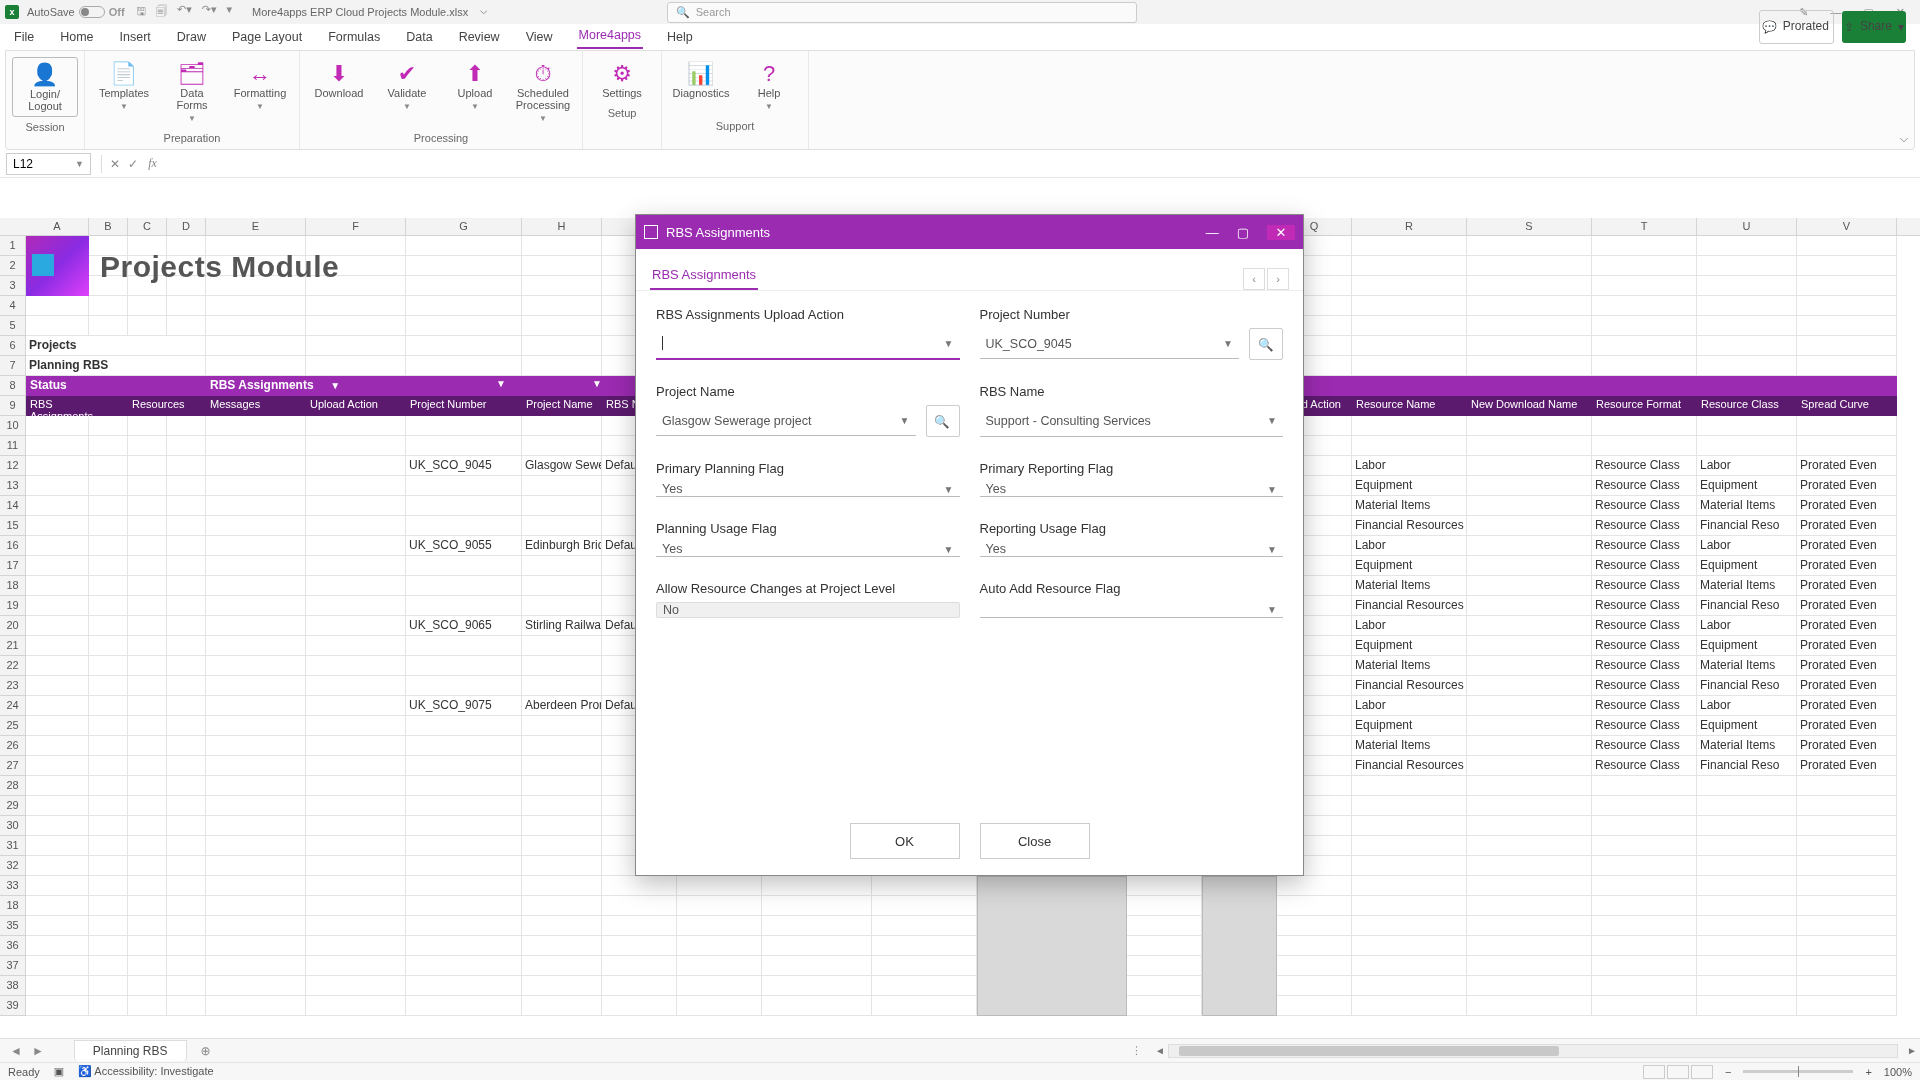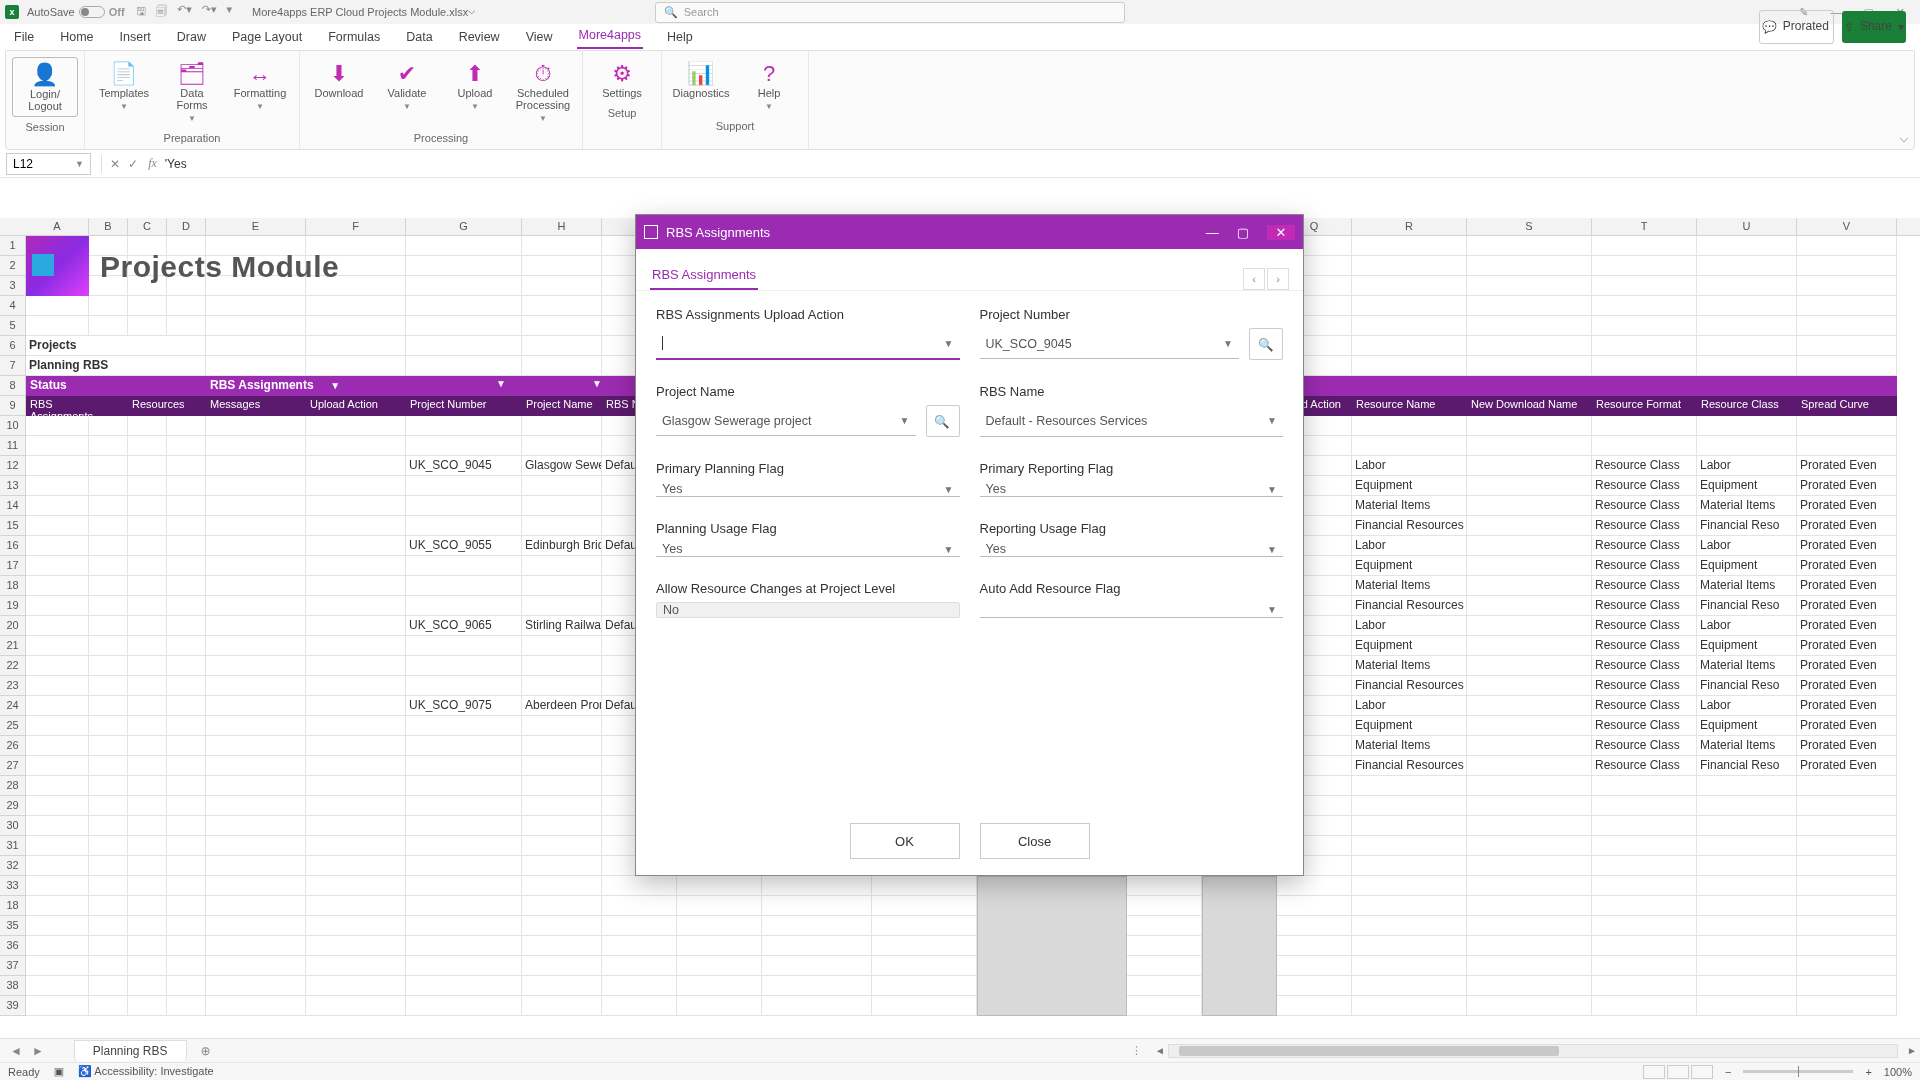--- a/index.html
+++ b/index.html
@@ -5,21 +5,21 @@
 * { margin: 0; padding: 0; box-sizing: border-box; font-family: "Segoe UI", Arial, sans-serif; }
 html, body { width: 1920px; height: 1080px; overflow: hidden; background: #fff; }
 
 
 .titlebar { height: 24px; background: #f3f3f3; display: flex; align-items: center; padding: 0 5px; font-size: 11px; color: #666; }
 .titlebar .excel-icon { width: 14px; height: 14px; background: #1a7f37; border-radius: 2px; margin-right: 8px; display:inline-flex; align-items:center; justify-content:center; color:#fff; font-size:9px; font-weight:bold;}
 .titlebar .autosave { display: flex; align-items: center; gap: 4px; margin-right: 12px; }
 .titlebar .toggle { width: 26px; height: 12px; border: 1px solid #aaa; border-radius: 6px; position: relative; }
 .titlebar .toggle::after { content:""; width:8px; height:8px; background:#888; border-radius:50%; position:absolute; left:1px; top:1px; }
 .titlebar .qat { display:flex; gap:10px; margin-right:20px; color:#888; }
-.titlebar .filename { color:#666; display:flex; align-items:flex-start; gap:0; }
+.titlebar .filename { color:#666; display:flex; align-items:flex-start; gap:12px; }
 .titlebar .search { margin-left: 180px; width: 470px; height: 21px; border: 1px solid #ccc; border-radius: 3px; background:#fafafa; display:flex; align-items:center; padding:0 8px; gap:6px; color:#999; }
 .titlebar .win-controls { margin-left: auto; display:flex; gap:22px; color:#888; padding-right:10px; }
 
 
 .menutabs { height: 26px; background: #fff; display:flex; align-items:flex-end; padding: 0 12px; font-size:12.5px; gap: 22px; border-bottom: 1px solid transparent; }
 .menutabs span { padding: 4px 2px 5px; color:#444; cursor:default; }
 .menutabs span.active { color:#9b2bb1; border-bottom: 2px solid #9b2bb1; font-weight:500; }
 .menutabs .right { margin-left:auto; display:flex; gap:8px; align-items:center; }
 .comments-btn { border:1px solid #ccc; border-radius:3px; padding:2px 10px; font-size:12px; color:#444; display:flex; align-items:center; gap:4px; }
 .share-btn { background:#1a7f37; color:#fff; border-radius:3px; padding:3px 10px; font-size:12px; display:flex; align-items:center; gap:4px; }
@@ -233,21 +233,20 @@
   <div class="namebox">
     <span>L12</span>
     <span class="dd">▼</span>
   </div>
   <div style="width:1px;height:18px;background:#ddd;margin-right:8px;"></div>
   <span class="fx-icons">
     <span>✕</span>
     <span>✓</span>
   </span>
   <span class="fx-label">fx</span>
-  <input class="formula-input" value="'Yes" style="">
 </div>
 
 <div class="grid-wrap">
   <div class="grid">
     <div class="selectall"></div>
     <div class="col-headers" id="colheaders" style="padding-left: 26px;">
         <div style="width: 63px;">A</div>
         <div style="width: 39px;">B</div>
         <div style="width: 39px;">C</div>
         <div style="width: 39px;">D</div>
@@ -1319,21 +1318,21 @@
           <span class="arrow">▼</span>
         </div>
         <div class="search-btn">
           <span>🔍</span>
         </div>
       </div>
     </div>
     <div class="field">
       <div class="field-label">RBS Name</div>
       <div class="select">
-        <span>Default - Resources Services</span>
+        <span>Support - Consulting Services</span>
         <span class="arrow">▼</span>
       </div>
     </div>
     <div class="field">
       <div class="field-label">Primary Planning Flag</div>
       <div class="select">
         <span>Yes</span>
         <span class="arrow">▼</span>
       </div>
     </div>

